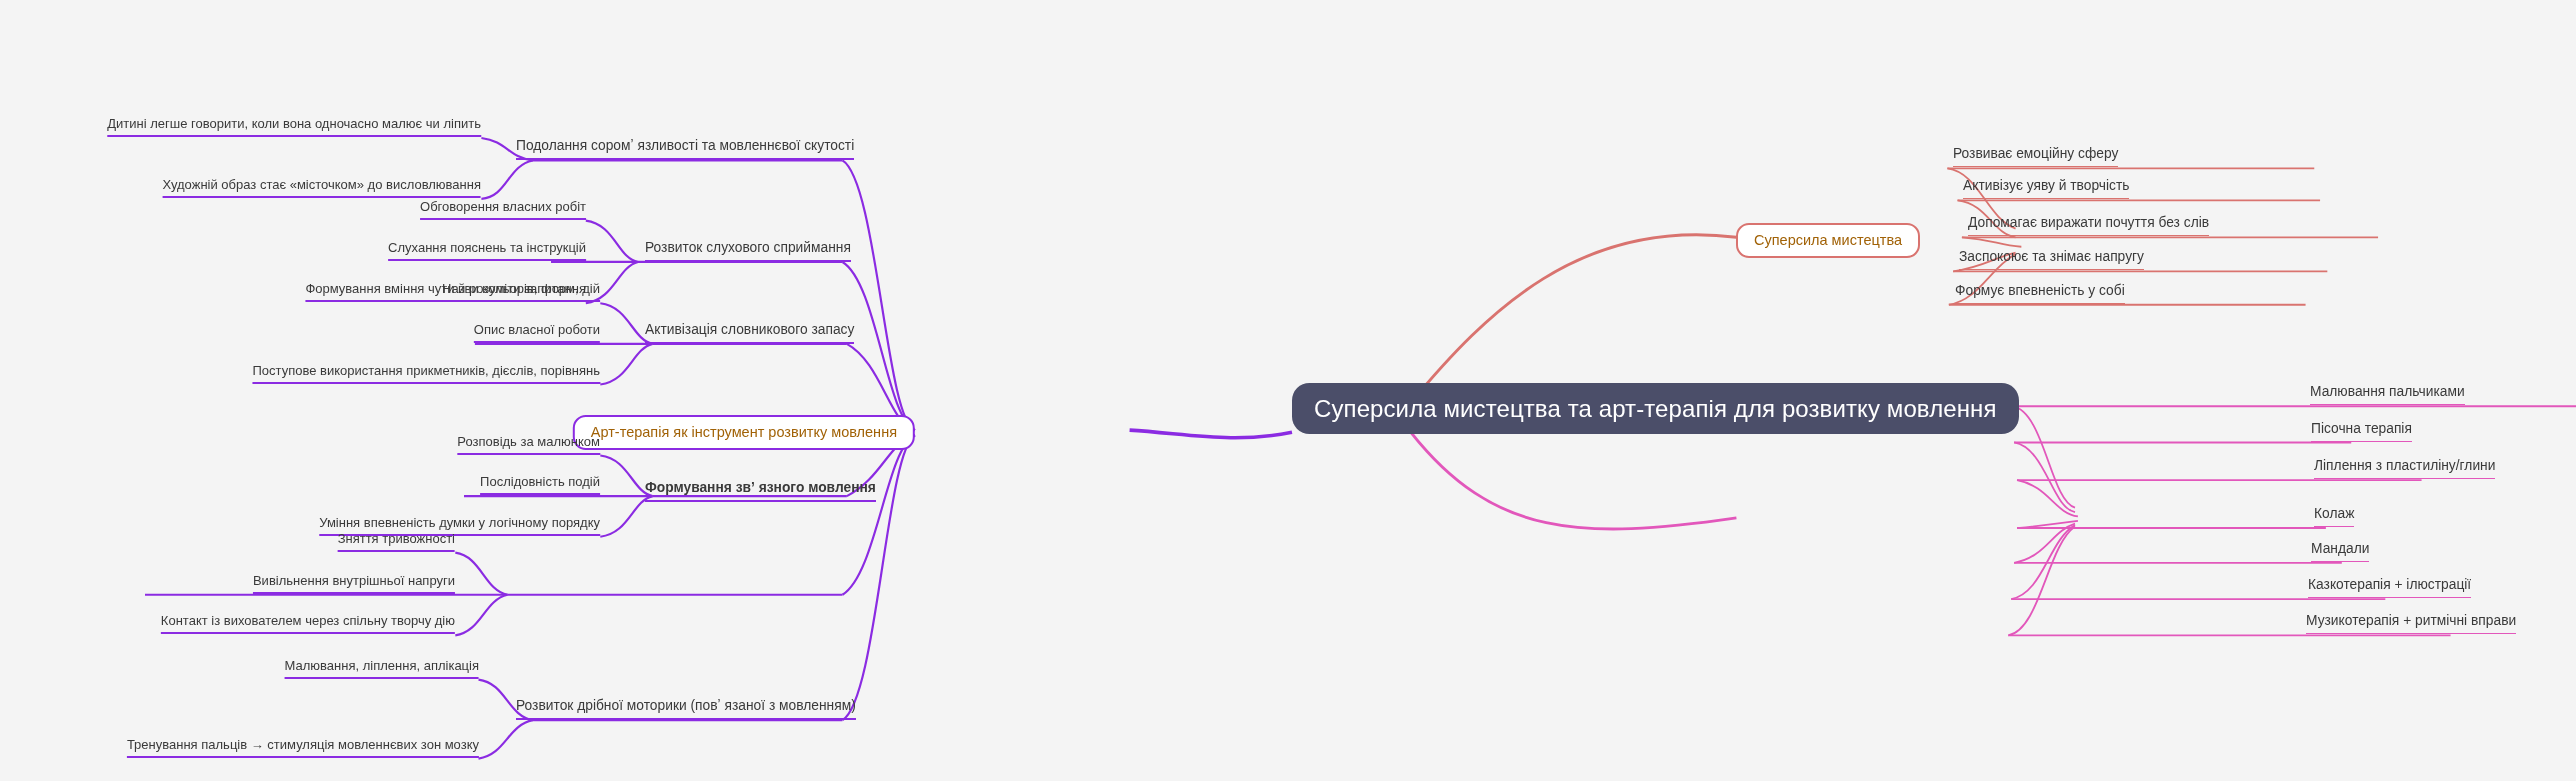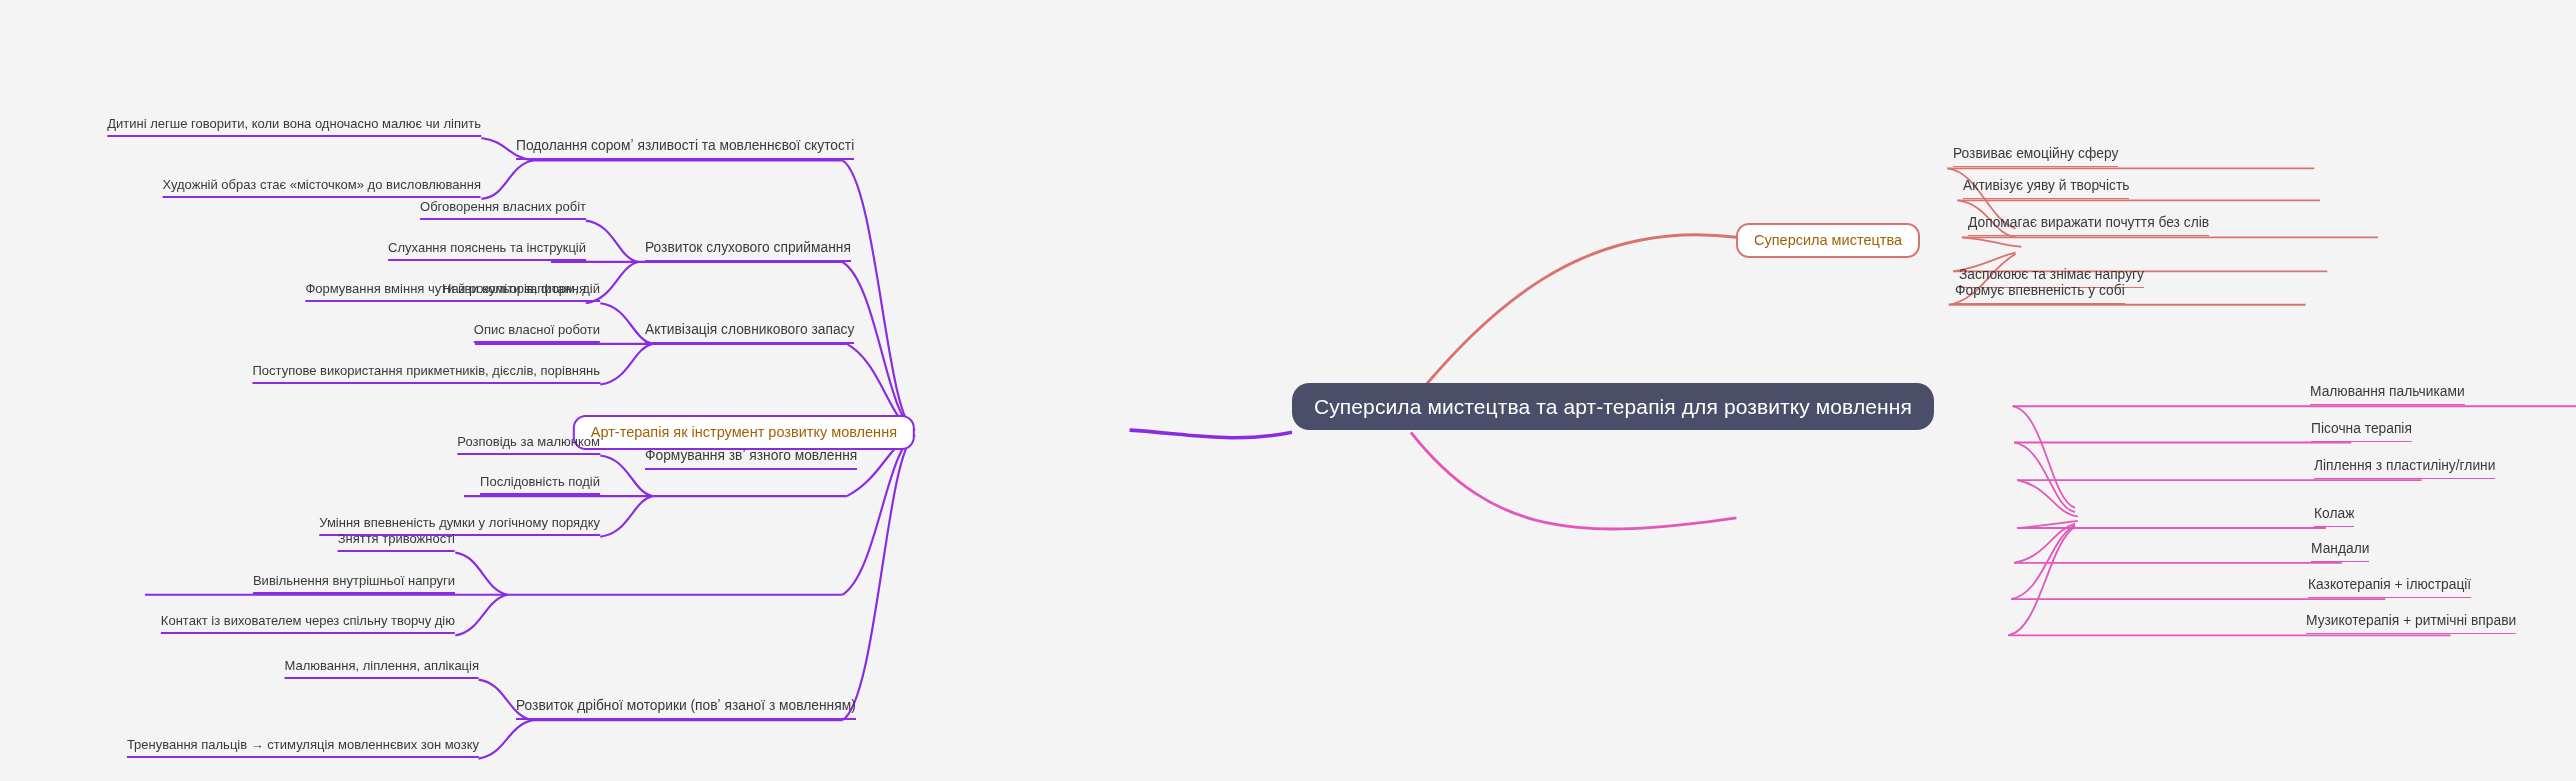--- a/index.html
+++ b/index.html
@@ -14,21 +14,21 @@
   svg.links{position:absolute;left:0;top:0;width:2576px;height:782px;pointer-events:none;}
 
   
   .root-node{
     position:absolute;
     background:#4b4e६9;
     background:#4b4e69;
     color:#ffffff;
     border-radius:17.4px;
     padding:11.6px 22px;
-    font-size:21px;
+    font-size:24px;
     line-height:1.15;
     white-space:nowrap;
     letter-spacing:0.1px;
   }
 
   
   .branch-node{
     position:absolute;
     background:#ffffff;
     border-radius:13px;
@@ -150,21 +150,21 @@
 
   <div class="branch-node red" style="left:1736px;top:223px;">Суперсила мистецтва</div>
 
 
   <div class="topic purple" style="left:516px;top:138px;">Подолання соромʼ язливості та мовленнєвої скутості</div>
 
   <div class="topic purple" style="left:645px;top:240px;">Розвиток слухового сприймання</div>
 
   <div class="topic purple" style="left:645px;top:322px;">Активізація словникового запасу</div>
 
-  <div class="topic purple" style="left:645px;top:448px;">Формування звʼ язного мовлення</div>
+  <div class="topic purple" style="left:645px;top:480px;font-weight:bold;">Формування звʼ язного мовлення</div>
 
 
   <div class="topic purple" style="left:516px;top:698px;">Розвиток дрібної моторики (повʼ язаної з мовленням)</div>
 
   <div class="leaf purple anchor-right" style="left:481px;top:116px;">Дитині легше говорити, коли вона одночасно малює чи ліпить</div>
 
   <div class="leaf purple anchor-right" style="left:481px;top:177px;">Художній образ стає «місточком» до висловлювання</div>
 
   <div class="leaf purple anchor-right" style="left:586px;top:199px;">Обговорення власних робіт</div>
 
@@ -193,21 +193,21 @@
   <div class="leaf purple anchor-right" style="left:479px;top:658px;">Малювання, ліплення, аплікація</div>
 
   <div class="leaf purple anchor-right" style="left:479px;top:737px;">Тренування пальців → стимуляція мовленнєвих зон мозку</div>
 
   <div class="topic red" style="left:1953px;top:146px;">Розвиває емоційну сферу</div>
 
   <div class="topic red" style="left:1963px;top:178px;">Активізує уяву й творчість</div>
 
   <div class="topic red" style="left:1968px;top:215px;">Допомагає виражати почуття без слів</div>
 
-  <div class="topic red" style="left:1959px;top:249px;margin-top:18px;">Заспокоює та знімає напругу</div>
+  <div class="topic red" style="left:1959px;top:249px;">Заспокоює та знімає напругу</div>
 
   <div class="topic red" style="left:1955px;top:283px;">Формує впевненість у собі</div>
 
   <div class="topic pink" style="left:2310px;top:384px;">Малювання пальчиками</div>
 
   <div class="topic pink" style="left:2311px;top:421px;">Пісочна терапія</div>
 
   <div class="topic pink" style="left:2314px;top:458px;">Ліплення з пластиліну/глини</div>
 
   <div class="topic pink" style="left:2314px;top:506px;">Колаж</div>

